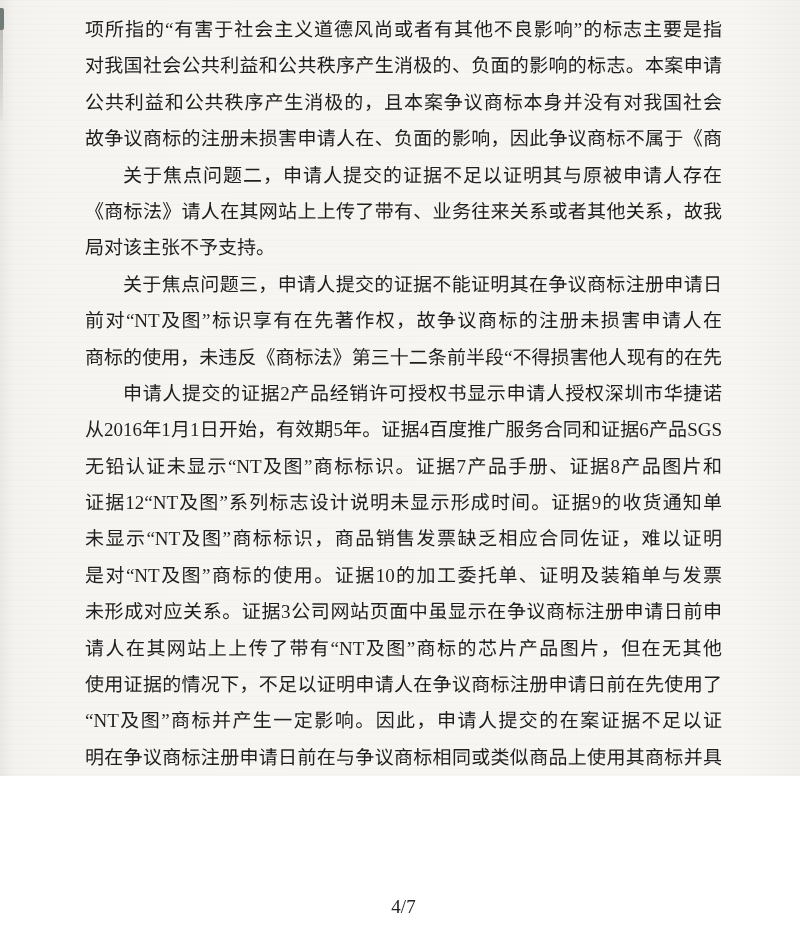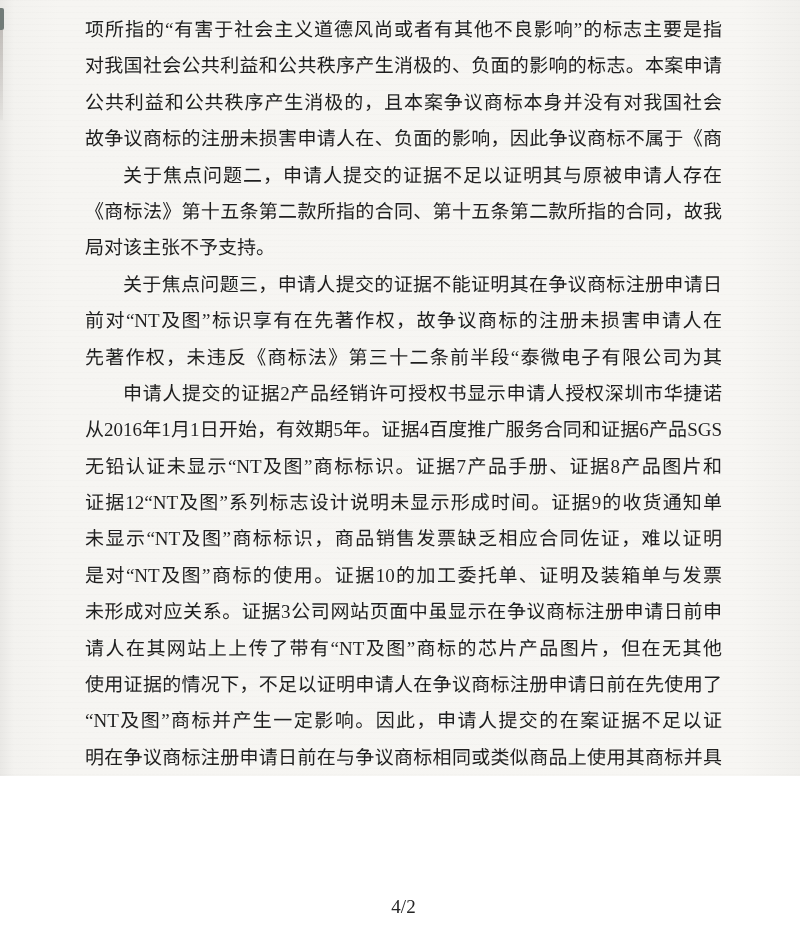--- a/index.html
+++ b/index.html
@@ -89,36 +89,36 @@
   <div class="scan-smudge"></div>
   <div class="text-block">
       <div class="paragraph">
         <div class="line">项所指的“有害于社会主义道德风尚或者有其他不良影响”的标志主要是指</div>
         <div class="line">对我国社会公共利益和公共秩序产生消极的、负面的影响的标志。本案申请</div>
         <div class="line">公共利益和公共秩序产生消极的，且本案争议商标本身并没有对我国社会</div>
         <div class="line">故争议商标的注册未损害申请人在、负面的影响，因此争议商标不属于《商标</div>
       </div>
       <div class="paragraph">
         <div class="line indent">关于焦点问题二，申请人提交的证据不足以证明其与原被申请人存在</div>
-        <div class="line">《商标法》第十五条第二款所指的合同、第十五条第二款所指的合同，故我</div>
+        <div class="line">《商标法》请人在其网站上上传了带有、业务往来关系或者其他关系，故我</div>
         <div class="line flush">局对该主张不予支持。</div>
       </div>
       <div class="paragraph">
         <div class="line indent">关于焦点问题三，申请人提交的证据不能证明其在争议商标注册申请日</div>
         <div class="line">前对“NT及图”标识享有在先著作权，故争议商标的注册未损害申请人在</div>
-        <div class="line">先著作权，未违反《商标法》第三十二条前半段“泰微电子有限公司为其</div>
+        <div class="line">商标的使用，未违反《商标法》第三十二条前半段“不得损害他人现有的在先</div>
       </div>
       <div class="paragraph">
         <div class="line indent">申请人提交的证据2产品经销许可授权书显示申请人授权深圳市华捷诺</div>
         <div class="line">从2016年1月1日开始，有效期5年。证据4百度推广服务合同和证据6产品SGS</div>
         <div class="line">无铅认证未显示“NT及图”商标标识。证据7产品手册、证据8产品图片和</div>
         <div class="line">证据12“NT及图”系列标志设计说明未显示形成时间。证据9的收货通知单</div>
         <div class="line">未显示“NT及图”商标标识，商品销售发票缺乏相应合同佐证，难以证明</div>
         <div class="line">是对“NT及图”商标的使用。证据10的加工委托单、证明及装箱单与发票</div>
         <div class="line">未形成对应关系。证据3公司网站页面中虽显示在争议商标注册申请日前申</div>
         <div class="line">请人在其网站上上传了带有“NT及图”商标的芯片产品图片，但在无其他</div>
         <div class="line">使用证据的情况下，不足以证明申请人在争议商标注册申请日前在先使用了</div>
         <div class="line">“NT及图”商标并产生一定影响。因此，申请人提交的在案证据不足以证</div>
         <div class="line">明在争议商标注册申请日前在与争议商标相同或类似商品上使用其商标并具</div>
       </div>
     </div>
-  <div class="footer">4/2</div>
+  <div class="footer">4/7</div>
 </div>
 
 </body></html>

